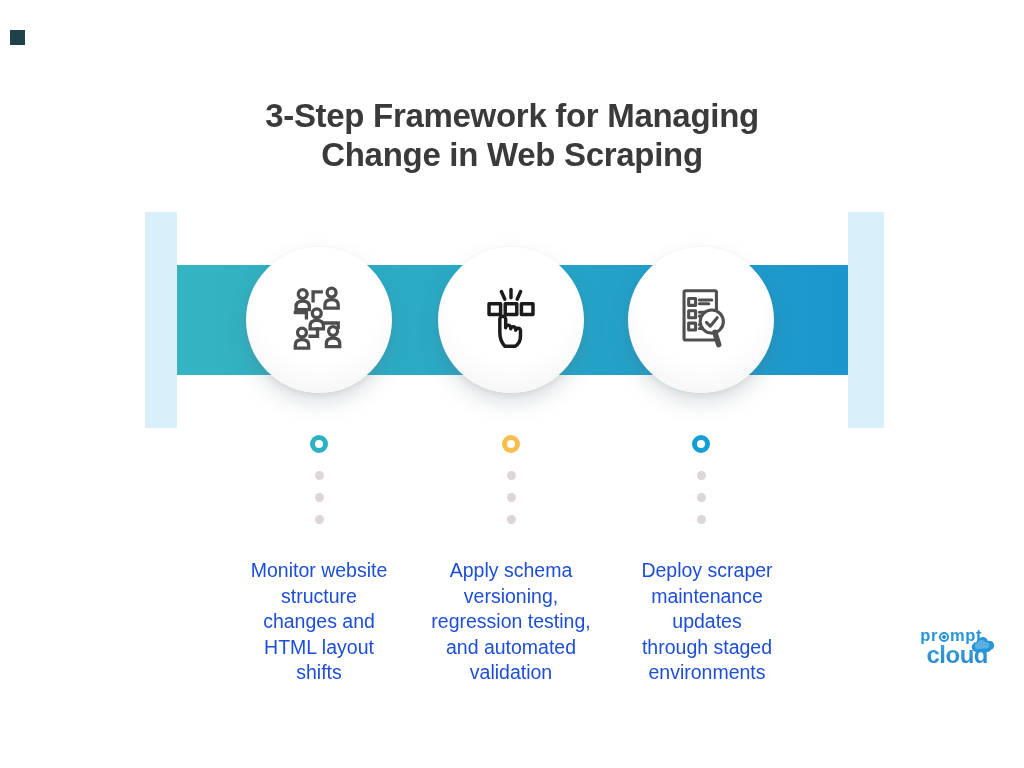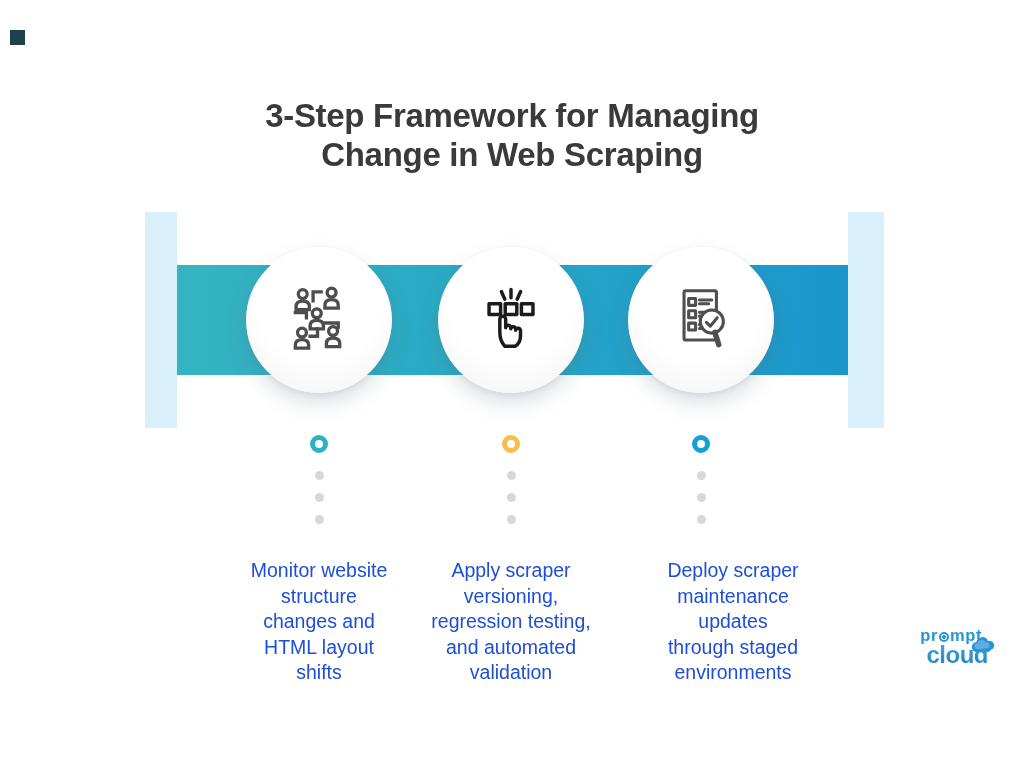--- a/index.html
+++ b/index.html
@@ -133,26 +133,26 @@
 
   <span class="dot" style="left:696.5px;top:471px"></span>
   <span class="dot" style="left:696.5px;top:493px"></span>
   <span class="dot" style="left:696.5px;top:515px"></span>
 
   <div class="step-text" style="left:213px">Monitor website
 structure
 changes and
 HTML layout
 shifts</div>
-  <div class="step-text" style="left:405px">Apply scraper
+  <div class="step-text" style="left:405px">Apply schema
 versioning,
 regression testing,
 and automated
 validation</div>
-  <div class="step-text" style="left:627px">Deploy scraper
+  <div class="step-text" style="left:601px">Deploy scraper
 maintenance
 updates
 through staged
 environments</div>
 
   <div class="logo">
     <div class="logo-top"><span>pr</span><span class="gear-o"></span><span>mpt</span></div>
     <div class="logo-bottom"><span>cloud</span><svg class="cloud-svg" width="26" height="16" viewBox="0 0 26 16">
         <path fill="#2795d7" d="M7,15 a5,5 0 0 1 -0.5,-10 a6,6 0 0 1 11.5,-1 a4.5,4.5 0 0 1 3,8.8 a4,4 0 0 1 -3,2.2 Z"></path>
         <path fill="#ffffff" d="M8,12 a3,3 0 0 1 -0.3,-6 a4,4 0 0 1 7.6,-0.6 a3,3 0 0 1 2,5.8 Z" opacity="0.25"></path>

